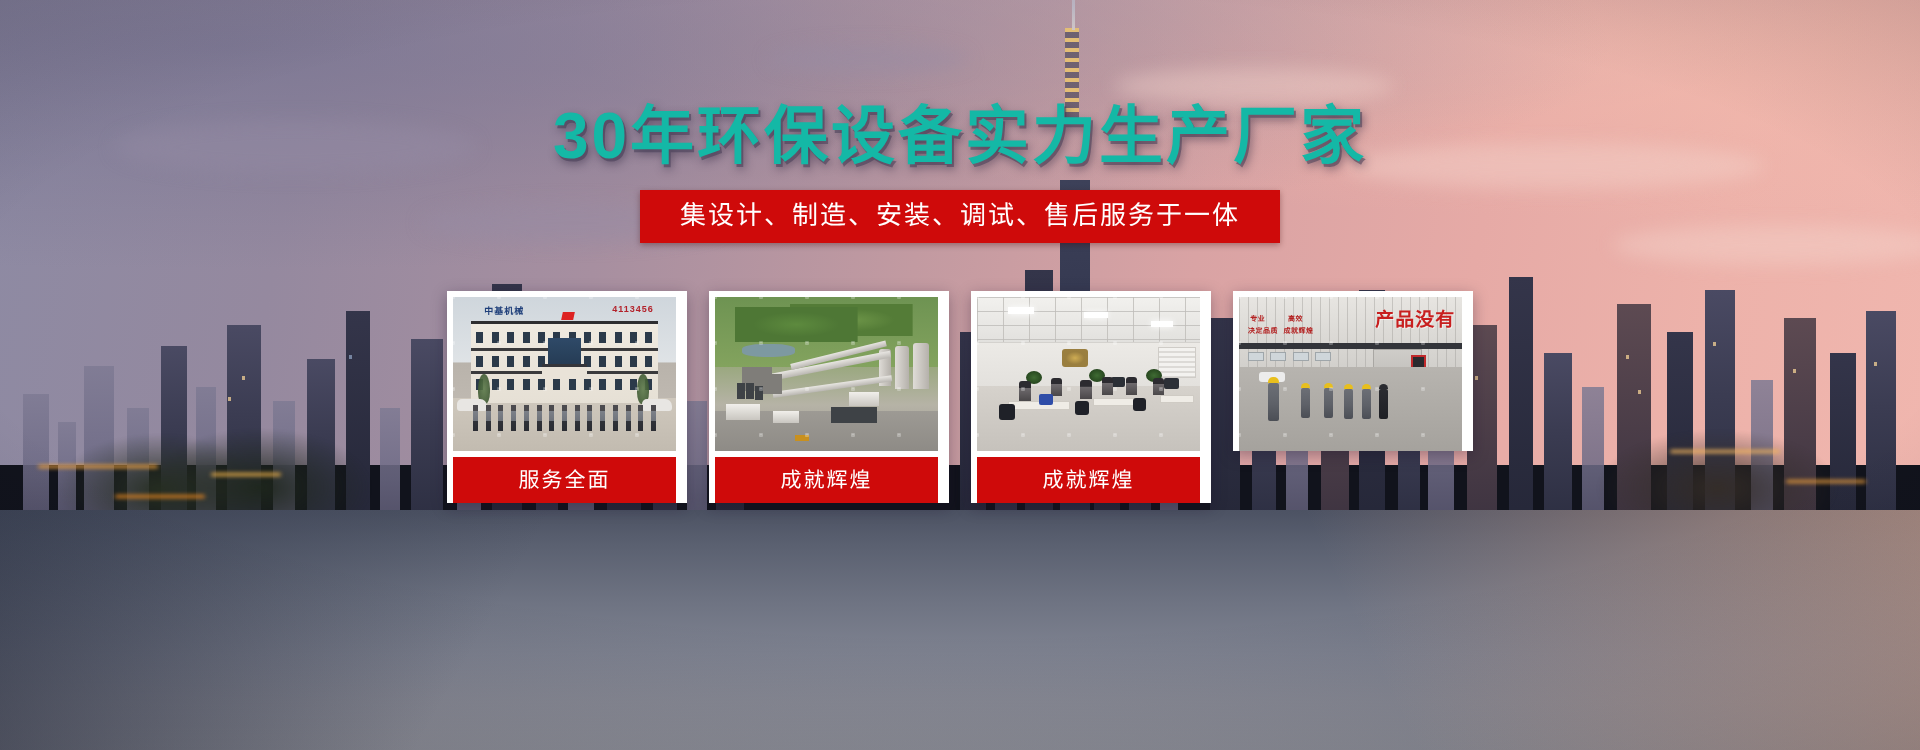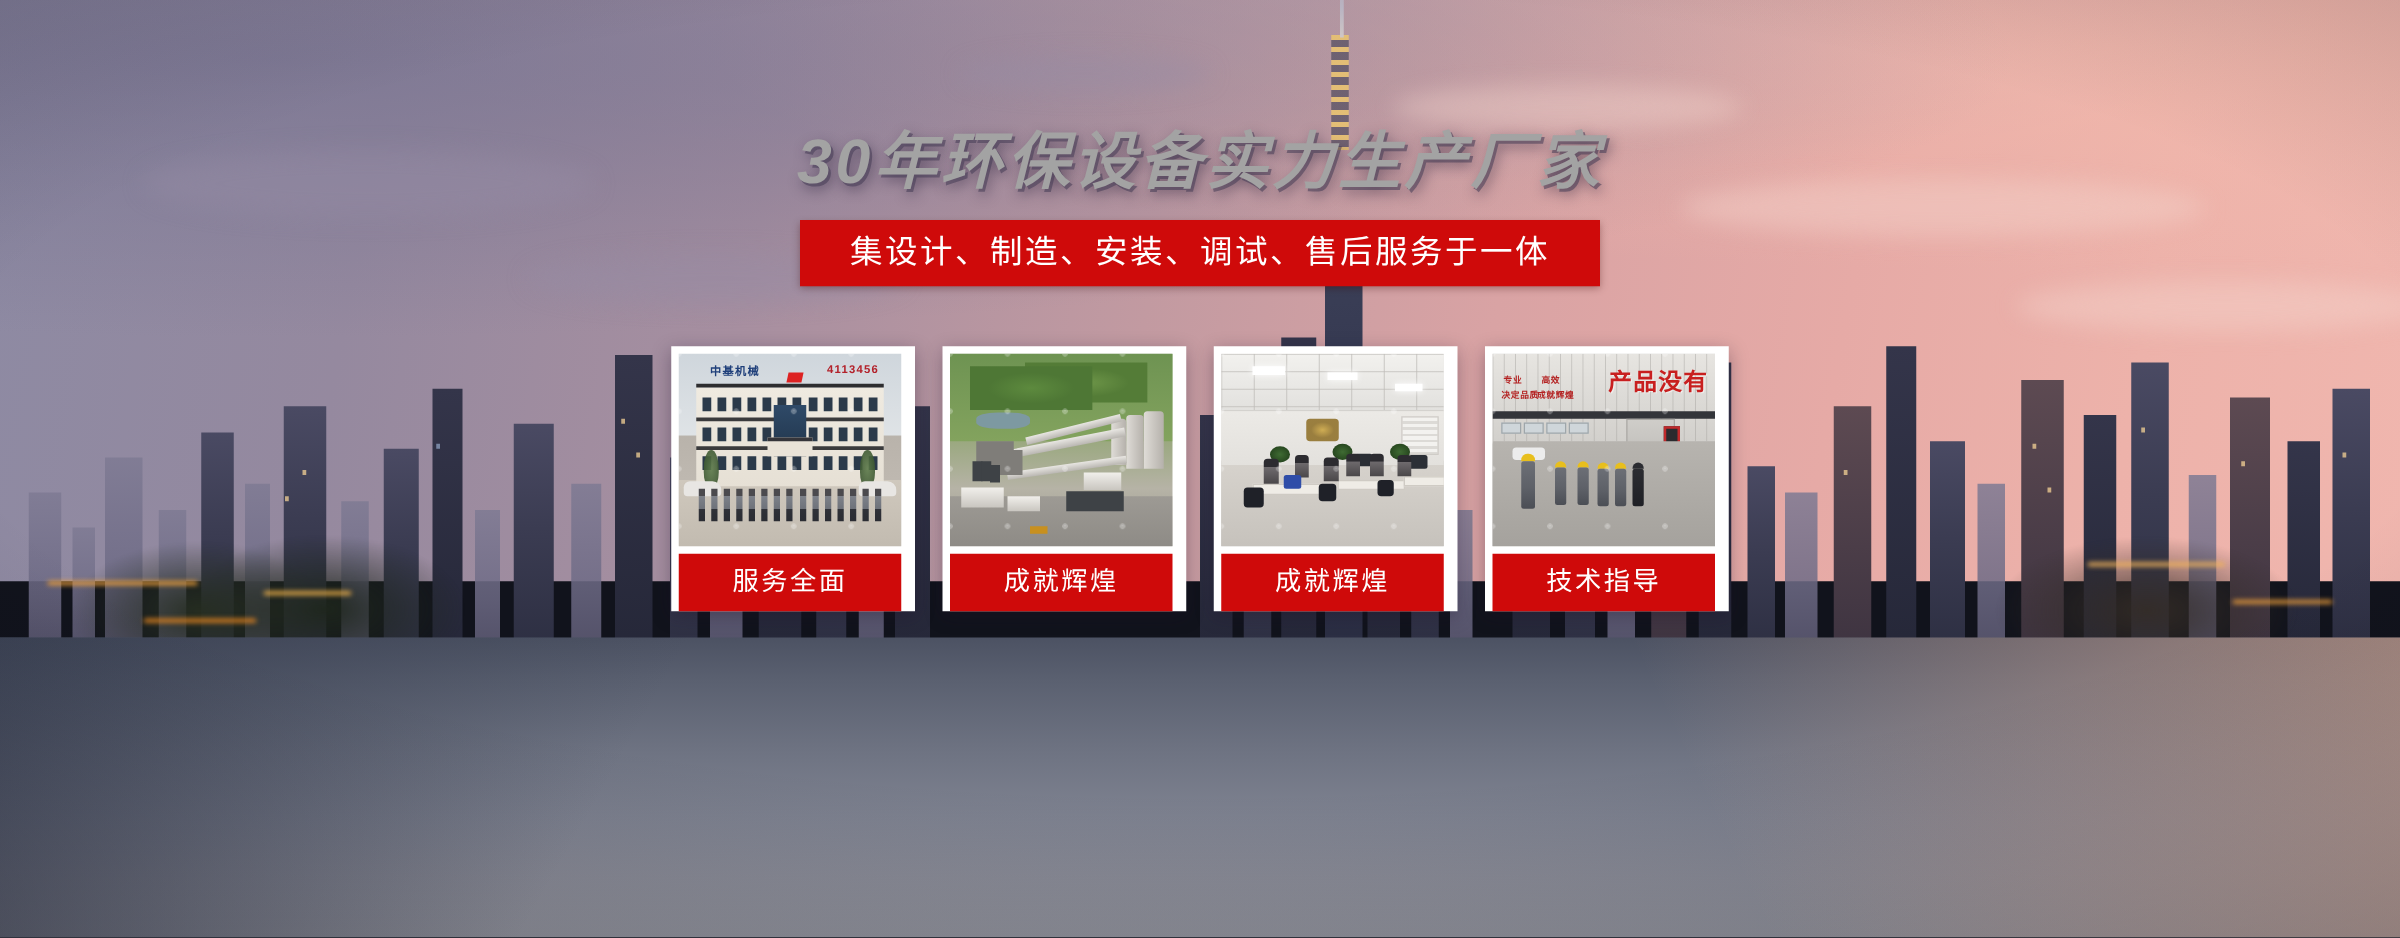--- a/index.html
+++ b/index.html
@@ -130,30 +130,29 @@
   
   .content {
     position: absolute; inset: 0;
     display: flex;
     flex-direction: column;
     align-items: center;
   }
 
   .headline {
     margin-top: 104px;
-    font-size: 50px;
+    font-size: 64px;
     font-weight: 700;
     letter-spacing: 3px;
-    color: #a3a3a3;
+    color: #14b8a6;
     text-shadow:
       2px 3px 0 rgba(70,60,85,.55),
       3px 5px 10px rgba(40,30,55,.5);
     white-space: nowrap;
     line-height: 1;
-    font-style: italic;
   }
 
   .subtitle-bar {
     margin-top: 22px;
     background: #cf0a0a;
     color: #ffffff;
     font-size: 26px;
     letter-spacing: 2px;
     padding: 11px 40px 13px;
     line-height: 1.1;
@@ -165,21 +164,21 @@
     margin-top: 48px;
     display: flex;
     gap: 22px;
     align-items: flex-start;
   }
 
   .card {
     background: #ffffff;
     padding: 6px 11px 0 6px;
     box-shadow: 0 4px 14px rgba(25,15,40,.35);
-    width: 195px;
+    width: 240px;
   }
 
   .photo {
     position: relative;
     width: 100%;
     height: 154px;
     overflow: hidden;
     background: #c9ccd2;
   }
   .photo .wm {
@@ -666,18 +665,17 @@
           <div class="worker" style="left:55%; top:57%;">
             <div class="helmet"></div>
               <div class="body"></div>
           </div>
           <div class="worker dark" style="left:63%; top:57%;">
             <div class="helmet"></div>
               <div class="body"></div>
           </div>
           <div class="wm"></div>
         </div>
-        <div class="card-label">技术指导</div>
       </div>
 
     </div>
   </div>
 </div>
 
 </body></html>

